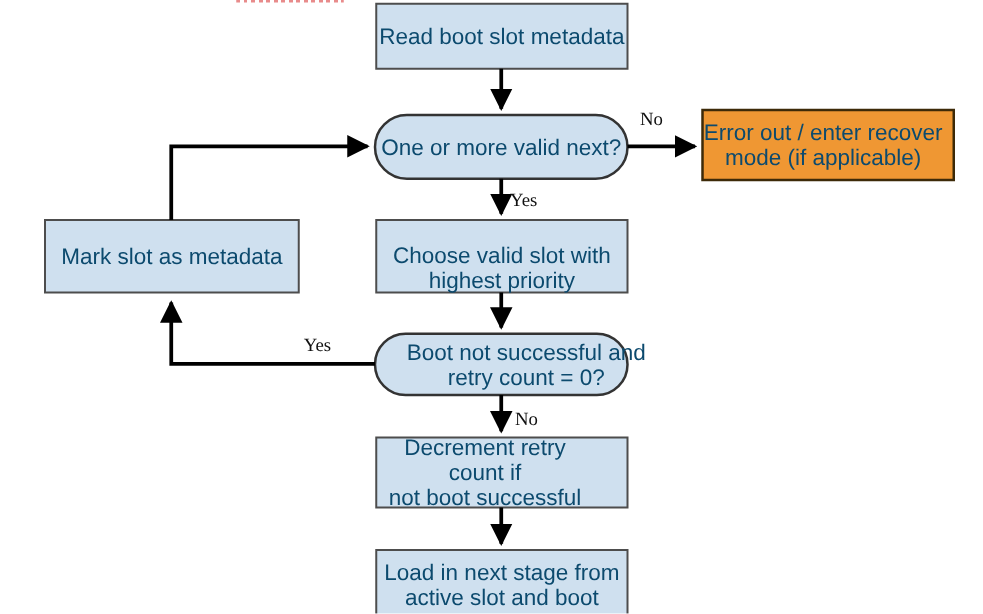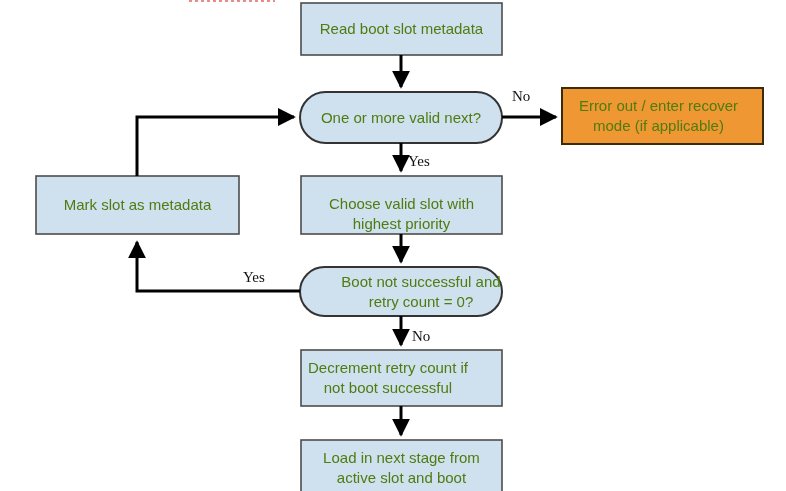--- a/index.html
+++ b/index.html
@@ -22,22 +22,22 @@
     width: 786px;
     height: 491px;
   }
   .node-label {
     position: absolute;
     display: flex;
     align-items: center;
     justify-content: center;
     text-align: center;
     font-family: "Liberation Sans", sans-serif;
-    font-size: 15px;
-    color: #4d7c0f;
+    font-size: 18px;
+    color: #0c4a6e;
     line-height: 20px;
     white-space: pre-line;
     pointer-events: none;
   }
   .edge-label {
     position: absolute;
     font-family: Liberation Serif, serif;
     font-size: 15px;
     color: #111111;
     line-height: 17px;

